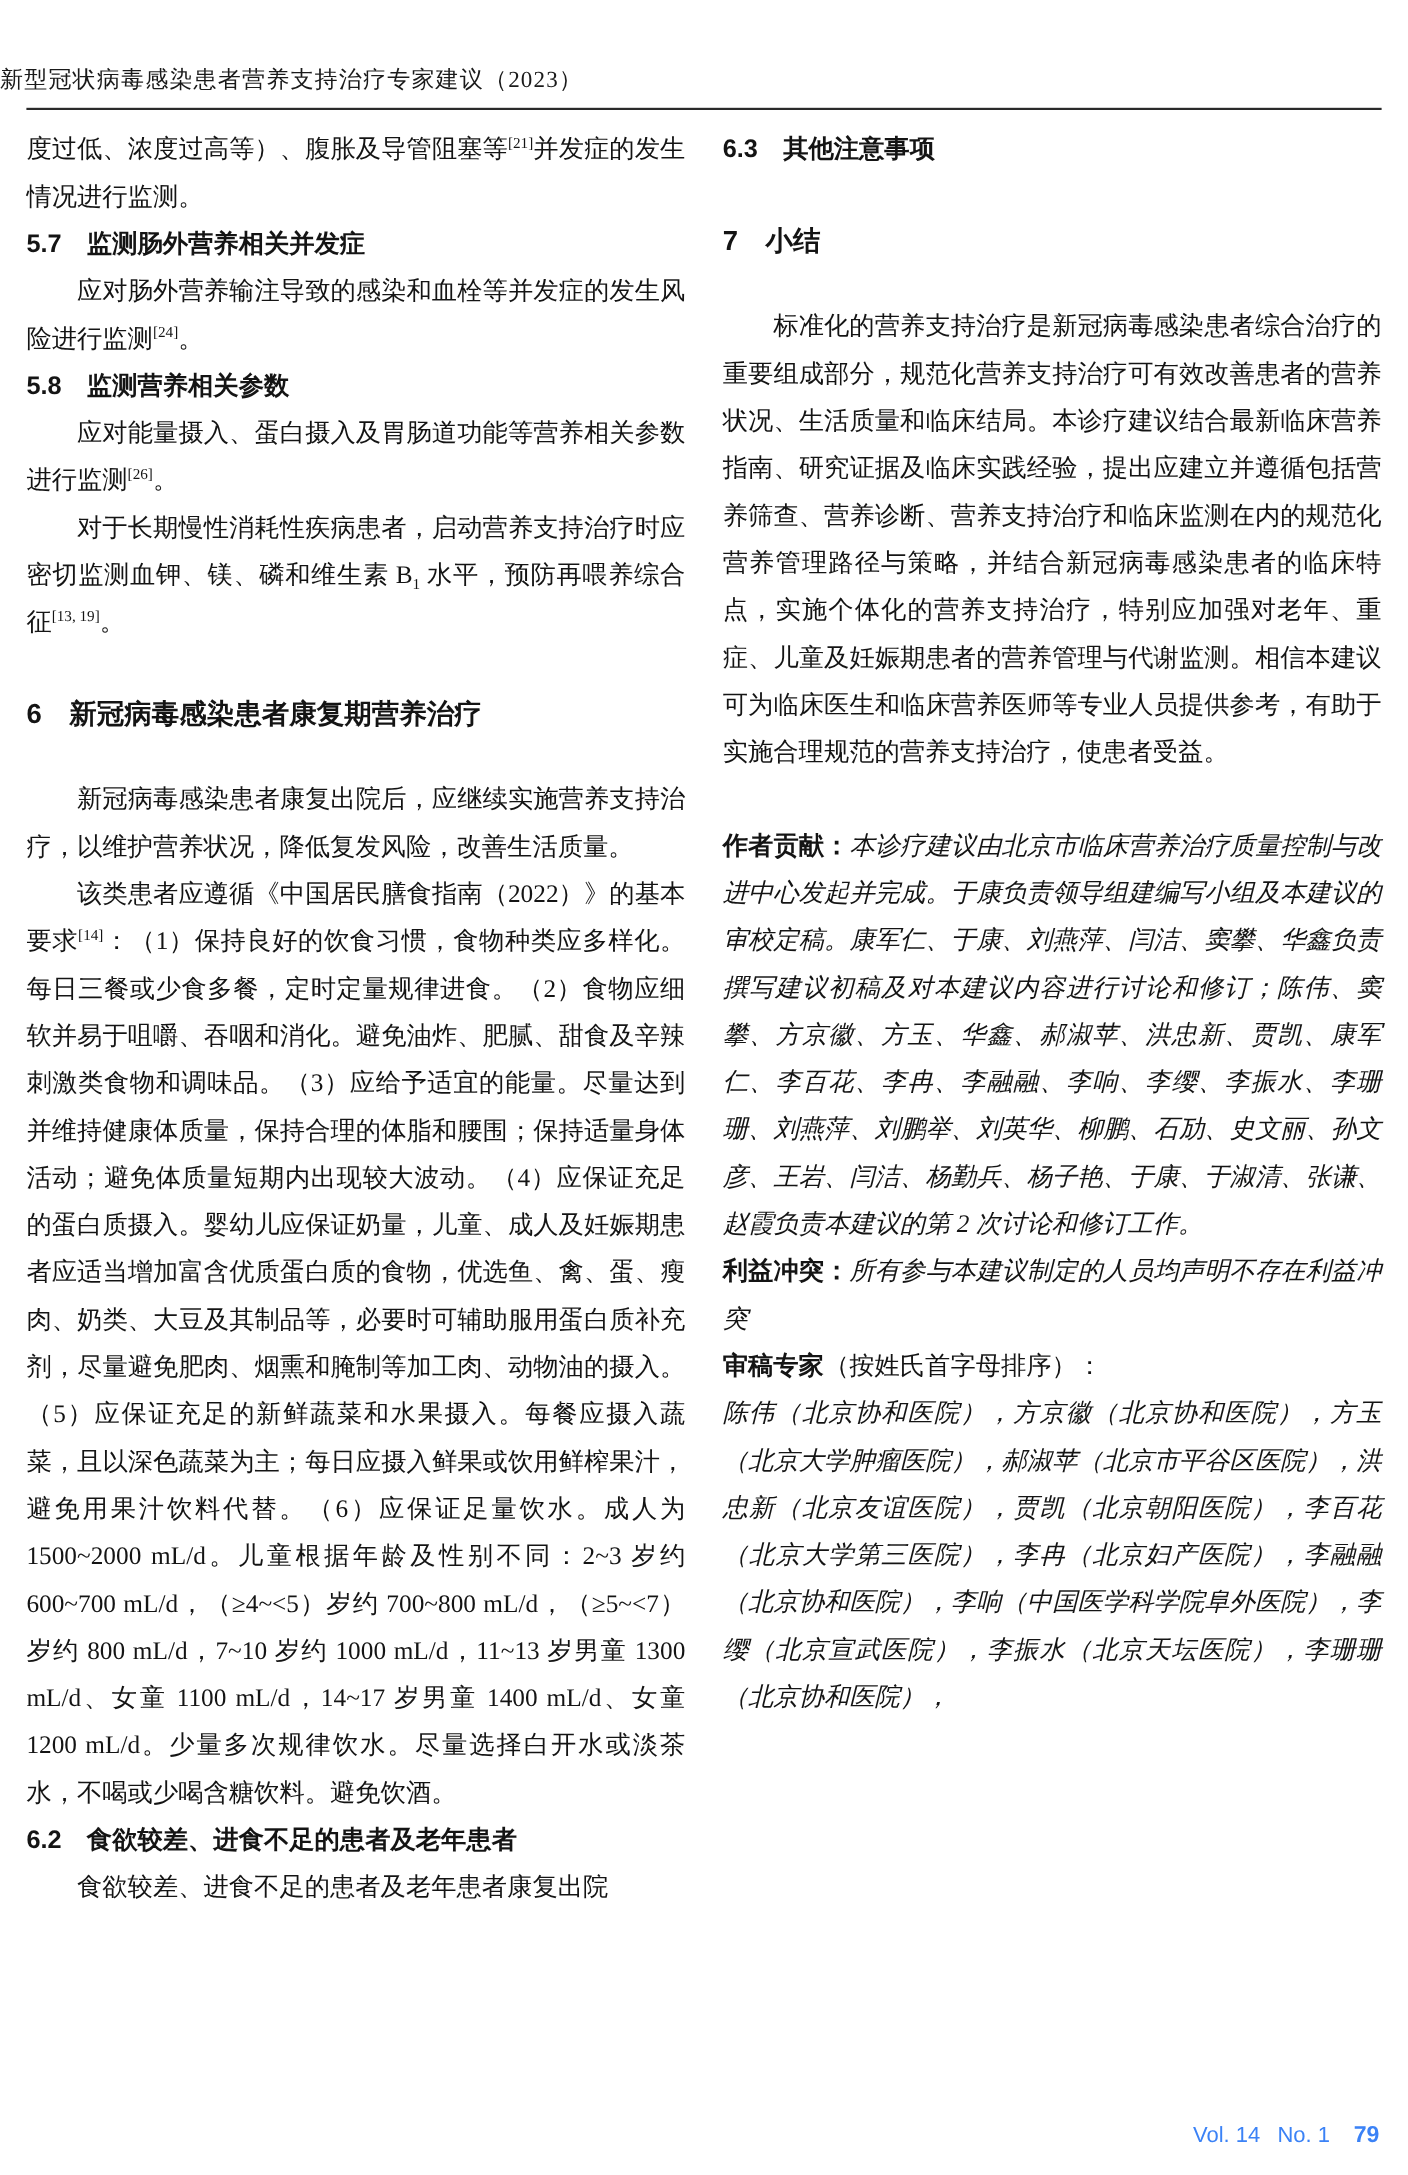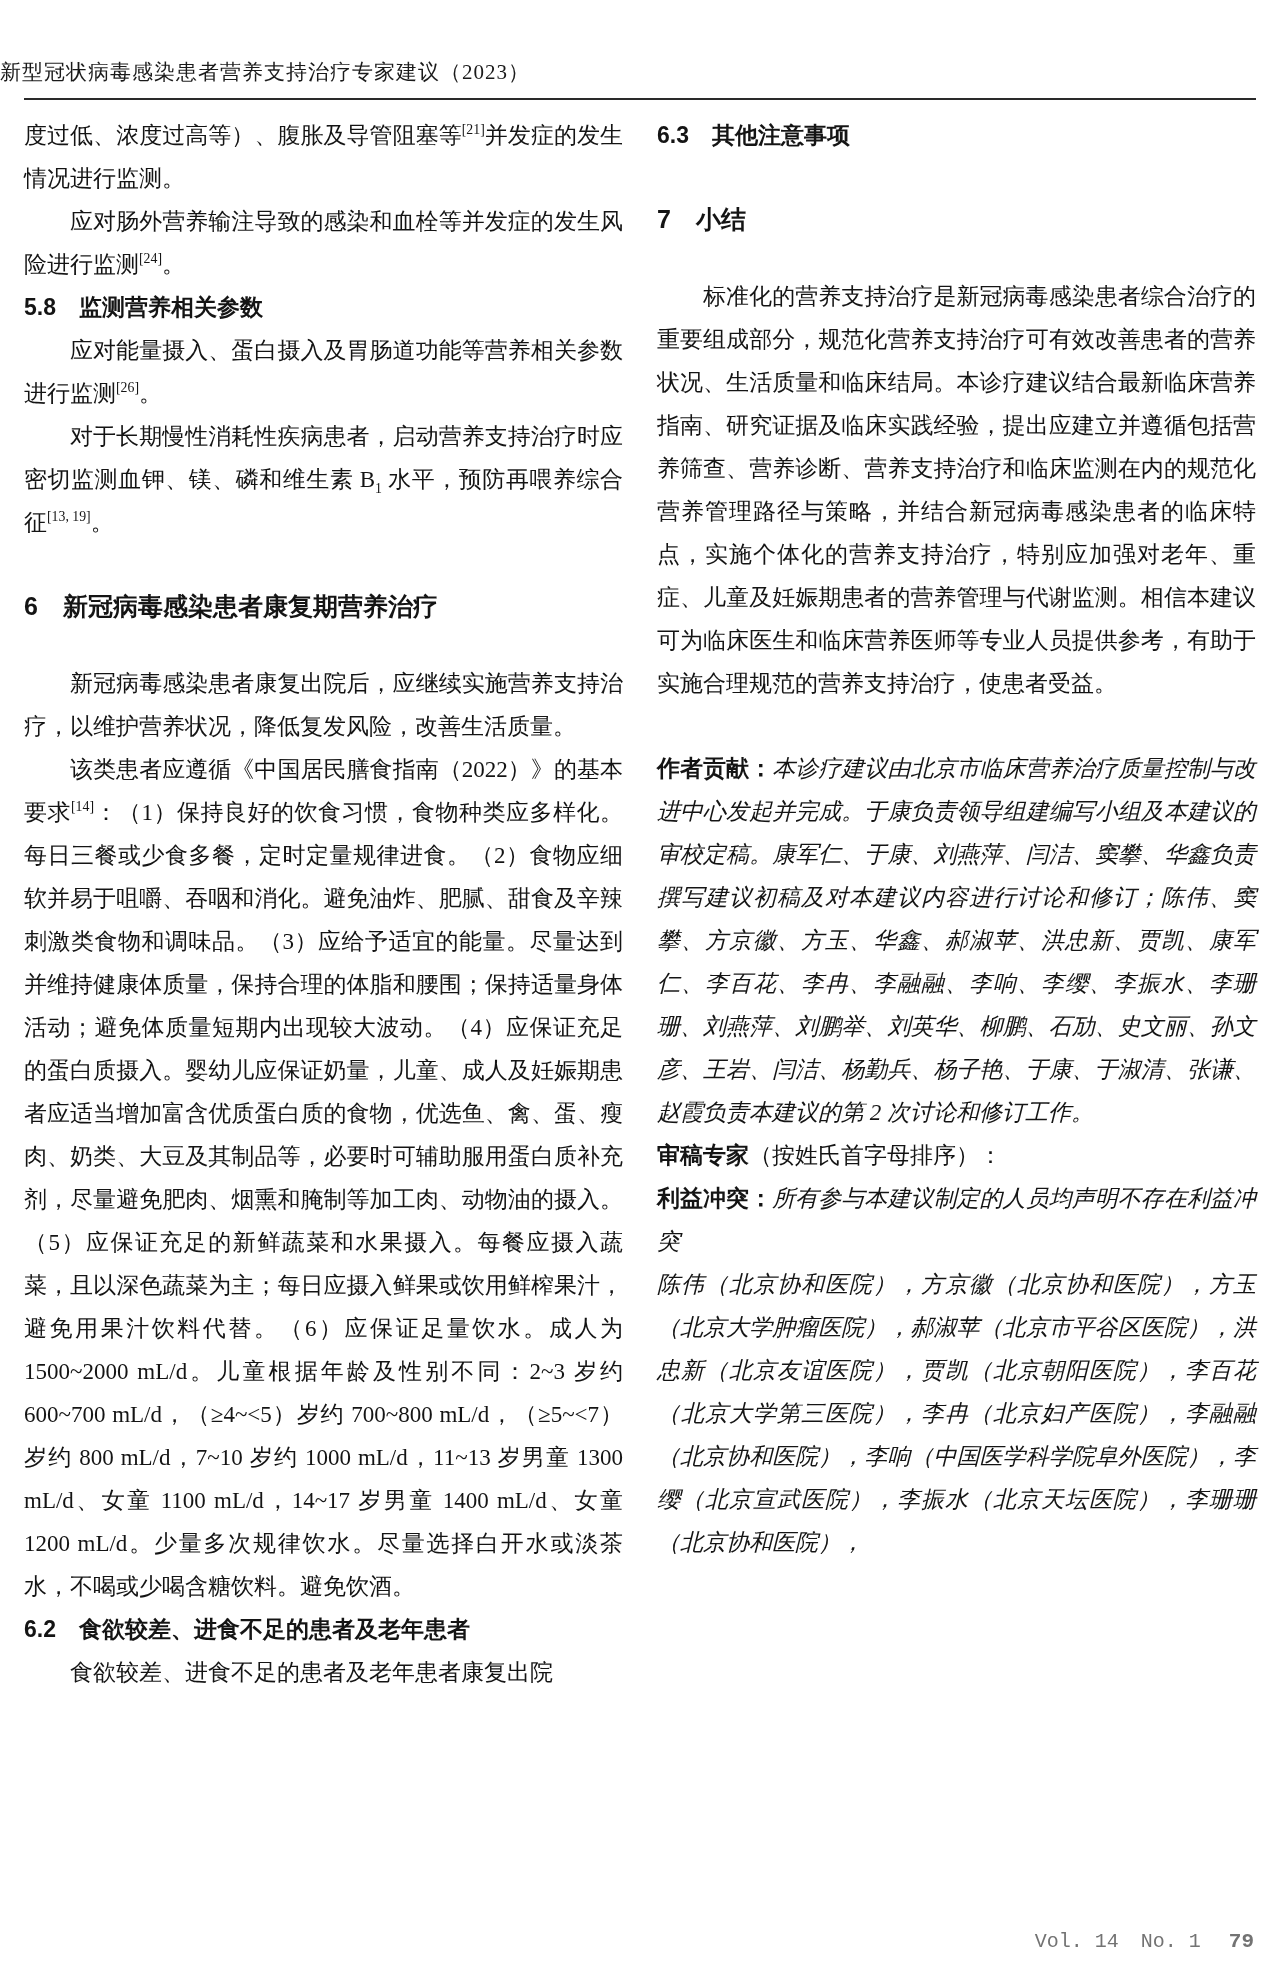--- a/index.html
+++ b/index.html
@@ -30,52 +30,53 @@
   .block.note.gap-top{margin-top:42px;}
   .block .label{
     font-style:normal;font-weight:700;
     font-family:"Liberation Sans","DejaVu Sans",sans-serif;
   }
   .block .paren{font-style:normal;}
   sup.sup{font-size:0.6em;line-height:0;vertical-align:super;}
   sub.sub{font-size:0.6em;line-height:0;vertical-align:sub;}
   .page-footer{
     position:absolute;right:26px;bottom:24px;
-    font-family:Liberation Mono, monospace;
-    font-size:20px;color:#737373;margin-left:40px;
+    font-family:Liberation Sans, sans-serif;
+    font-size:20px;color:#3b82f6;margin-left:40px;
   }
   .page-footer .sep{display:inline-block;width:10px;}
   .page-footer .pgnum{font-weight:700;font-size:21px;margin-left:16px;}
 </style>
 </head>
 <body>
 
 <div class="running-title">新型冠状病毒感染患者营养支持治疗专家建议（2023）</div>
 <hr class="header-rule">
 
 <div class="columns">
   <div class="col">
       <div class="block p"><span class="t">度过低、浓度过高等）、腹胀及导管阻塞等</span><sup class="sup">[21]</sup><span class="t">并发症的发生情况进行监测。</span></div>
+      <div class="block h2"><span class="t">5.7　监测肠外营养相关并发症</span></div>
       <div class="block p indent"><span class="t">应对肠外营养输注导致的感染和血栓等并发症的发生风险进行监测</span><sup class="sup">[24]</sup><span class="t">。</span></div>
       <div class="block h2"><span class="t">5.8　监测营养相关参数</span></div>
       <div class="block p indent"><span class="t">应对能量摄入、蛋白摄入及胃肠道功能等营养相关参数进行监测</span><sup class="sup">[26]</sup><span class="t">。</span></div>
       <div class="block p indent"><span class="t">对于长期慢性消耗性疾病患者，启动营养支持治疗时应密切监测血钾、镁、磷和维生素 B</span><sub class="sub">1</sub><span class="t"> 水平，预防再喂养综合征</span><sup class="sup">[13, 19]</sup><span class="t">。</span></div>
       <div class="block h1"><span class="t">6　新冠病毒感染患者康复期营养治疗</span></div>
       <div class="block p indent"><span class="t">新冠病毒感染患者康复出院后，应继续实施营养支持治疗，以维护营养状况，降低复发风险，改善生活质量。</span></div>
       <div class="block p indent"><span class="t">该类患者应遵循《中国居民膳食指南（2022）》的基本要求</span><sup class="sup">[14]</sup><span class="t">：（1）保持良好的饮食习惯，食物种类应多样化。每日三餐或少食多餐，定时定量规律进食。（2）食物应细软并易于咀嚼、吞咽和消化。避免油炸、肥腻、甜食及辛辣刺激类食物和调味品。（3）应给予适宜的能量。尽量达到并维持健康体质量，保持合理的体脂和腰围；保持适量身体活动；避免体质量短期内出现较大波动。（4）应保证充足的蛋白质摄入。婴幼儿应保证奶量，儿童、成人及妊娠期患者应适当增加富含优质蛋白质的食物，优选鱼、禽、蛋、瘦肉、奶类、大豆及其制品等，必要时可辅助服用蛋白质补充剂，尽量避免肥肉、烟熏和腌制等加工肉、动物油的摄入。（5）应保证充足的新鲜蔬菜和水果摄入。每餐应摄入蔬菜，且以深色蔬菜为主；每日应摄入鲜果或饮用鲜榨果汁，避免用果汁饮料代替。（6）应保证足量饮水。成人为 1500~2000 mL/d。儿童根据年龄及性别不同：2~3 岁约 600~700 mL/d，（≥4~&lt;5）岁约 700~800 mL/d，（≥5~&lt;7）岁约 800 mL/d，7~10 岁约 1000 mL/d，11~13 岁男童 1300 mL/d、女童 1100 mL/d，14~17 岁男童 1400 mL/d、女童 1200 mL/d。少量多次规律饮水。尽量选择白开水或淡茶水，不喝或少喝含糖饮料。避免饮酒。</span></div>
       <div class="block h2"><span class="t">6.2　食欲较差、进食不足的患者及老年患者</span></div>
       <div class="block p indent"><span class="t">食欲较差、进食不足的患者及老年患者康复出院</span></div>
     </div>
   <div class="col">
       <div class="block h2"><span class="t">6.3　其他注意事项</span></div>
       <div class="block h1"><span class="t">7　小结</span></div>
       <div class="block p indent"><span class="t">标准化的营养支持治疗是新冠病毒感染患者综合治疗的重要组成部分，规范化营养支持治疗可有效改善患者的营养状况、生活质量和临床结局。本诊疗建议结合最新临床营养指南、研究证据及临床实践经验，提出应建立并遵循包括营养筛查、营养诊断、营养支持治疗和临床监测在内的规范化营养管理路径与策略，并结合新冠病毒感染患者的临床特点，实施个体化的营养支持治疗，特别应加强对老年、重症、儿童及妊娠期患者的营养管理与代谢监测。相信本建议可为临床医生和临床营养医师等专业人员提供参考，有助于实施合理规范的营养支持治疗，使患者受益。</span></div>
       <div class="block note gap-top"><span class="label">作者贡献：</span><span class="t">本诊疗建议由北京市临床营养治疗质量控制与改进中心发起并完成。于康负责领导组建编写小组及本建议的审校定稿。康军仁、于康、刘燕萍、闫洁、窦攀、华鑫负责撰写建议初稿及对本建议内容进行讨论和修订；陈伟、窦攀、方京徽、方玉、华鑫、郝淑苹、洪忠新、贾凯、康军仁、李百花、李冉、李融融、李响、李缨、李振水、李珊珊、刘燕萍、刘鹏举、刘英华、柳鹏、石劢、史文丽、孙文彦、王岩、闫洁、杨勤兵、杨子艳、于康、于淑清、张谦、赵霞负责本建议的第 2 次讨论和修订工作。</span></div>
+      <div class="block note"><span class="label">利益冲突：</span><span class="t">所有参与本建议制定的人员均声明不存在利益冲突</span></div>
       <div class="block note"><span class="label">审稿专家</span><span class="paren">（按姓氏首字母排序）：</span></div>
-      <div class="block note"><span class="label">利益冲突：</span><span class="t">所有参与本建议制定的人员均声明不存在利益冲突</span></div>
       <div class="block note"><span class="t">陈伟（北京协和医院），方京徽（北京协和医院），方玉（北京大学肿瘤医院），郝淑苹（北京市平谷区医院），洪忠新（北京友谊医院），贾凯（北京朝阳医院），李百花（北京大学第三医院），李冉（北京妇产医院），李融融（北京协和医院），李响（中国医学科学院阜外医院），李缨（北京宣武医院），李振水（北京天坛医院），李珊珊（北京协和医院），</span></div>
     </div>
 </div>
 
 <div class="page-footer">
   <span>Vol. 14</span><span class="sep"></span>
   <span>No. 1</span>
   <span class="pgnum">79</span>
 </div>
 

